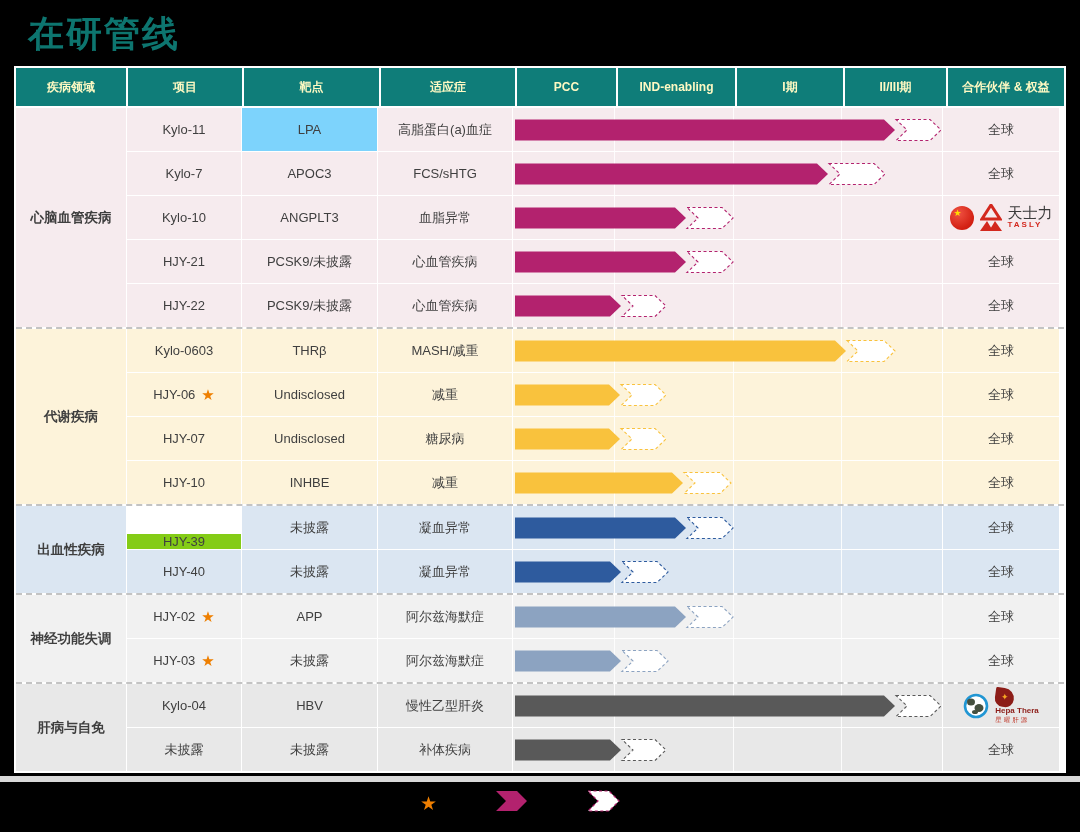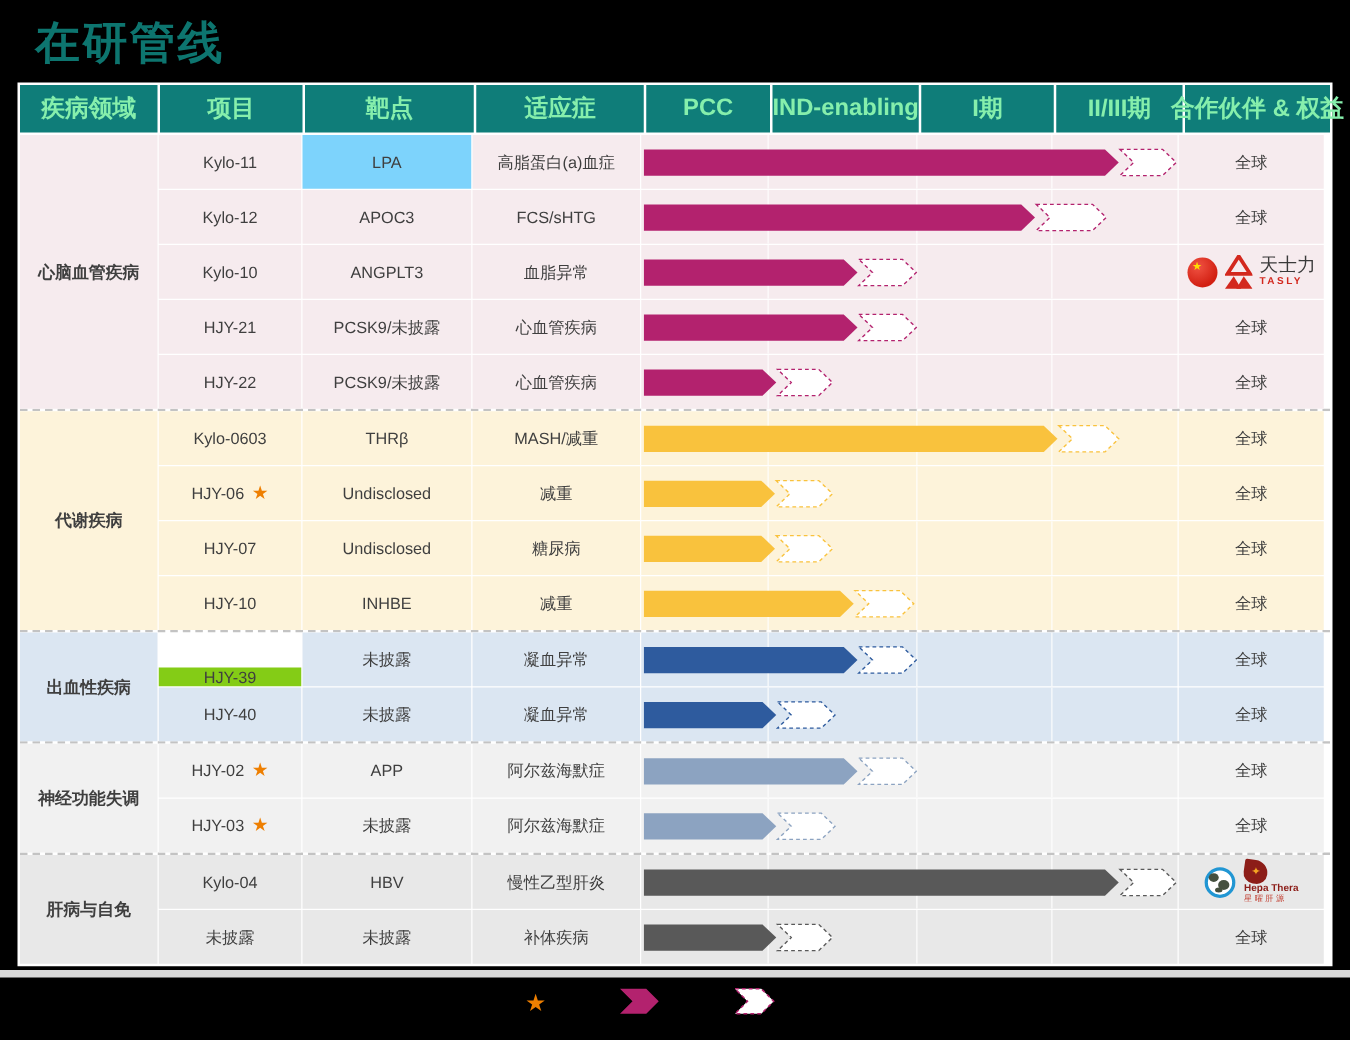--- a/index.html
+++ b/index.html
@@ -13,21 +13,21 @@
   }
   .table-wrap{
     position:absolute;left:14px;top:66px;width:1052px;background:#fff;
     padding:2px;box-sizing:border-box;
   }
   .hdr{
     display:grid;grid-template-columns:110px 114px 135px 134px 99px 117px 106px 101px 116px;
     gap:2px;background:#fff;
   }
   .hdr .hcell{
-    background:#0f7d79;color:#86efac;font-size:19px;font-weight:bold;
+    background:#0f7d79;color:#fef9c3;font-size:12px;font-weight:bold;
     height:38px;display:flex;align-items:center;justify-content:center;white-space:nowrap;
   }
   .body-groups{margin-top:2px;}
   .group{background:#fff;}
   .group + .group{border-top:2px dashed #c3c3c3;}
   .ggrid{
     display:grid;grid-template-columns:110px 114px 135px 134px 429px 116px;
     grid-auto-rows:43px;gap:1px;background:#fff;
   }
   .cell{
@@ -94,21 +94,21 @@
             <div class="vline" style="left: 328px;"></div>
             <svg width="429" height="24" viewBox="0 0 429 24">
               <polygon points="0,1.5 369,1.5 380,12 369,22.5 0,22.5" fill="#b3226e"></polygon>
               <polygon points="381,1.5 415,1.5 426,12 415,22.5 381,22.5 392,12" fill="#ffffff" stroke="#b3226e" stroke-width="1.1" stroke-dasharray="3,2.5"></polygon>
             </svg>
           </div>
           <div class="cell" style="background: rgb(246, 235, 238);">
             <span>全球</span>
           </div>
           <div class="cell" style="background: rgb(246, 235, 238);">
-            <span>Kylo-12</span>
+            <span>Kylo-7</span>
           </div>
           <div class="cell" style="background: rgb(246, 235, 238);">APOC3</div>
           <div class="cell" style="background: rgb(246, 235, 238);">FCS/sHTG</div>
           <div class="cell track" style="background: rgb(246, 235, 238);">
             <div class="vline" style="left: 101px;"></div>
             <div class="vline" style="left: 220px;"></div>
             <div class="vline" style="left: 328px;"></div>
             <svg width="429" height="24" viewBox="0 0 429 24">
               <polygon points="0,1.5 302,1.5 313,12 302,22.5 0,22.5" fill="#b3226e"></polygon>
               <polygon points="314,1.5 359,1.5 370,12 359,22.5 314,22.5 325,12" fill="#ffffff" stroke="#b3226e" stroke-width="1.1" stroke-dasharray="3,2.5"></polygon>

